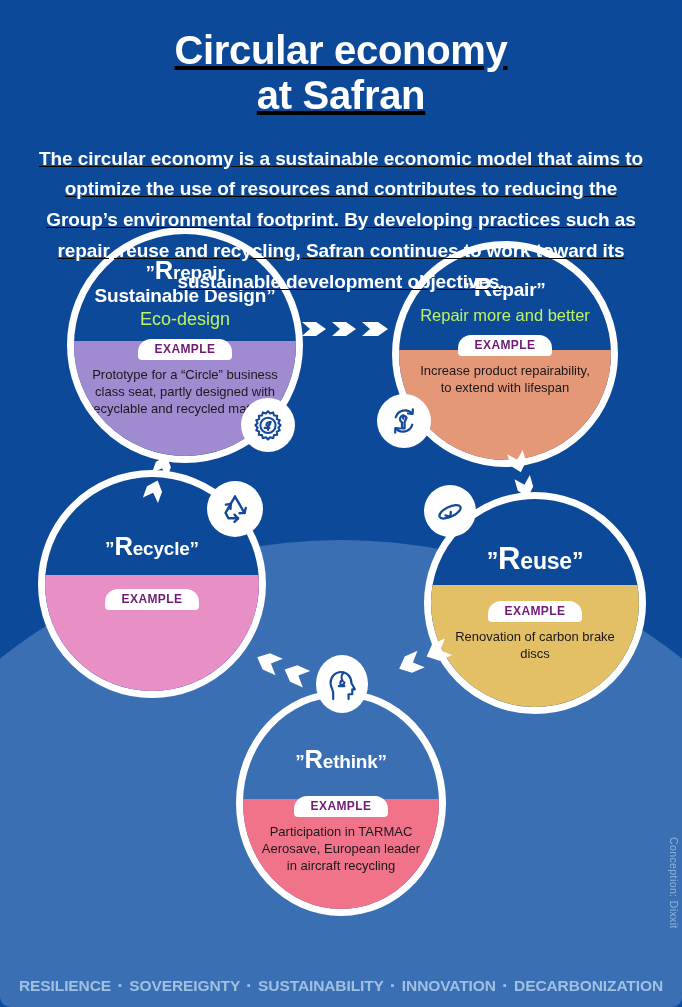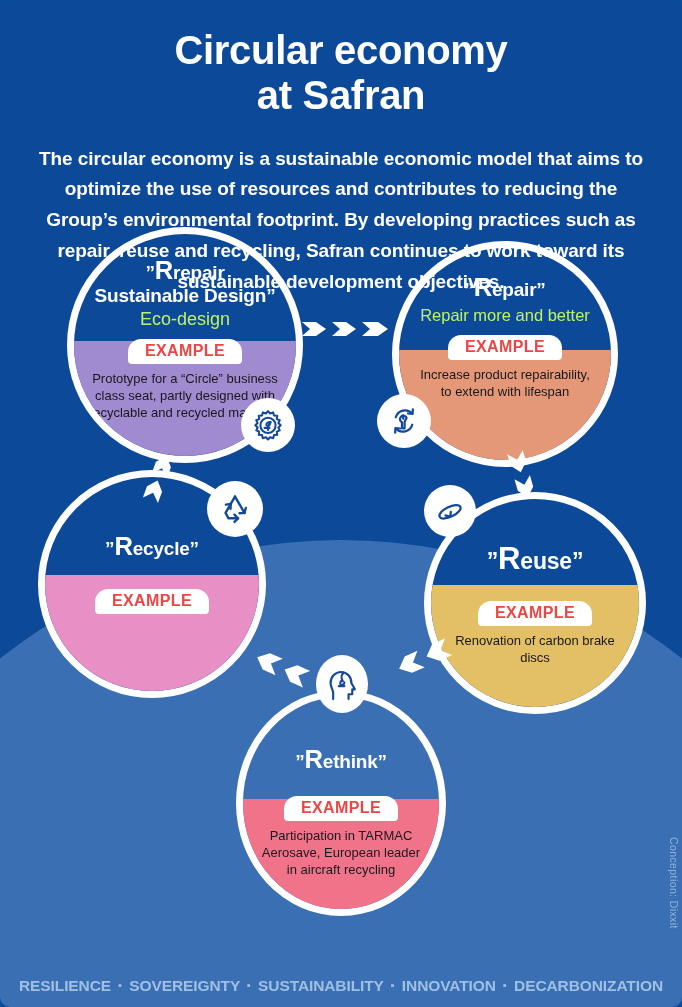--- a/index.html
+++ b/index.html
@@ -21,21 +21,21 @@
     position: absolute;
     left: 50%;
     top: 540px;
     width: 1100px; height: 1100px;
     margin-left: -550px;
     border-radius: 50%;
     background: #3a6fb4;
     z-index: 0;
   }
   
-  .header { position: absolute; top: 0; left: 0; width: 682px; z-index: 5; }
+  .header { position: absolute; top: 0; left: 0; width: 682px; z-index: 5; text-decoration: underline; }
   .title {
     color: #ffffff;
     text-align: center;
     font-weight: 700;
     font-size: 40px;
     line-height: 1.12;
     letter-spacing: -0.3px;
     padding-top: 28px;
     font-stretch: condensed;
   }
@@ -79,23 +79,23 @@
   }
   .n-title .big { font-size: 1.35em; }
   .n-sub {
     color: #bef264;
     font-weight: 400;
     text-align: center;
     line-height: 1.15;
   }
   .ex-pill {
     background: #ffffff;
-    color: #ef4444;
-    font-weight: 700;
-    font-size: 16px;
+    color: #701a75;
+    font-weight: 700;
+    font-size: 12px;
     letter-spacing: 0.4px;
     padding: 3px 17px 4px 17px;
     border-radius: 13px 13px 4px 4px;
     text-align: center;
     position: relative;
     z-index: 3;
   }
   .ex-text {
     color: #19181c;
     text-align: center;

